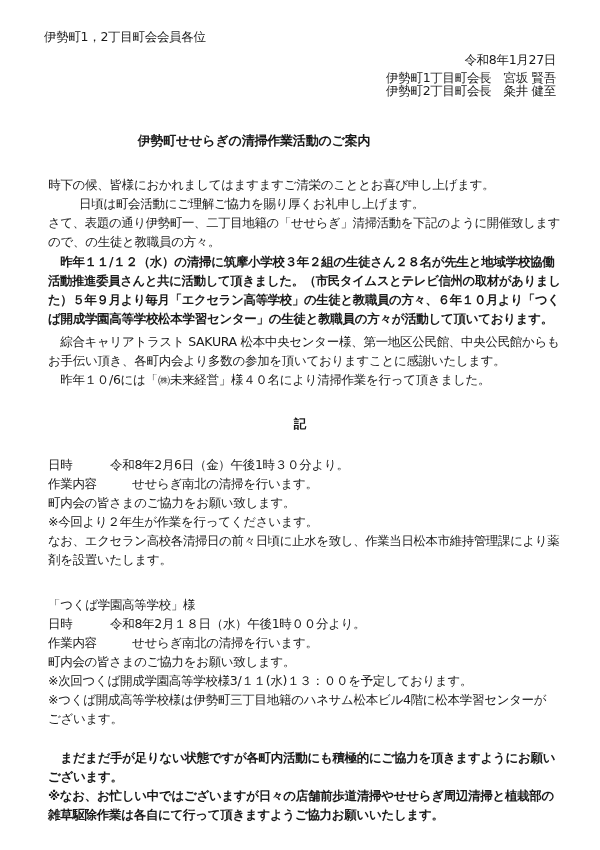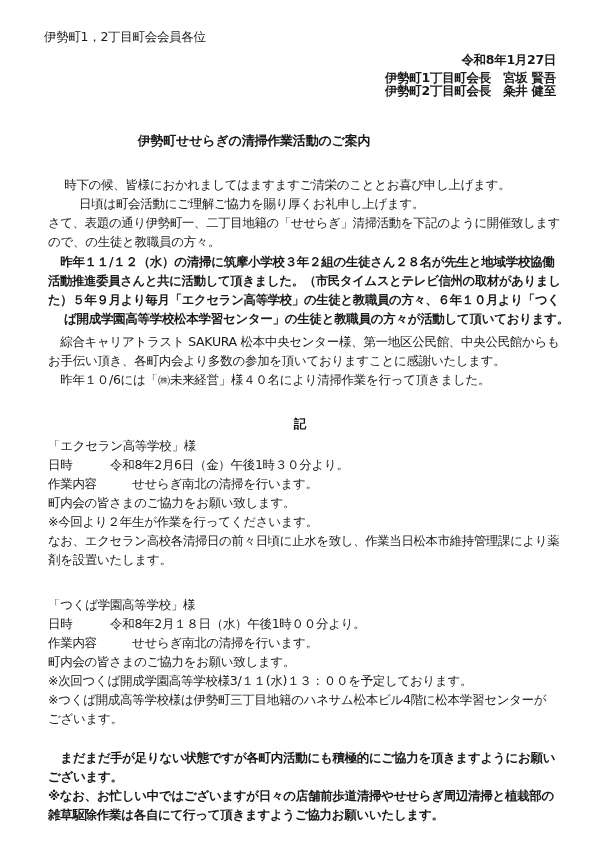--- a/index.html
+++ b/index.html
@@ -24,21 +24,20 @@
     .line {
       position: absolute;
       white-space: nowrap;
       font-size: 12.5px;
       line-height: 16px;
       letter-spacing: -0.3px;
     }
     .right {
       text-align: right;
       right: 44px;
-      font-weight: bold;
     }
     .title {
       position: absolute;
       left: 0; width: 508px;
       text-align: center;
       font-size: 13px;
       font-weight: bold;
       top: 132px;
       letter-spacing: -0.2px;
     }
@@ -57,37 +56,36 @@
 
 <div class="page">
 
   <div class="line" style="left:44px; top:29px;">伊勢町1，2丁目町会会員各位</div>
   <div class="line right" style="top:52px;">令和8年1月27日</div>
   <div class="line right" style="top:70px;">伊勢町1丁目町会長　宮坂 賢吾</div>
   <div class="line right" style="top:83px;">伊勢町2丁目町会長　粂井 健至</div>
 
   <div class="title">伊勢町せせらぎの清掃作業活動のご案内</div>
 
-  <div class="line" style="left:52px; top:177px;text-align:right;">　時下の候、皆様におかれましてはますますご清栄のこととお喜び申し上げます。</div>
+  <div class="line" style="left:36px; top:177px;text-align:right;">　時下の候、皆様におかれましてはますますご清栄のこととお喜び申し上げます。</div>
   <div class="line" style="left:48px; top:196px;margin-left:31px;">日頃は町会活動にご理解ご協力を賜り厚くお礼申し上げます。</div>
   <div class="line" style="left: 48px; top: 215px; transform-origin: left top; transform: scaleX(0.99);">さて、表題の通り伊勢町一、二丁目地籍の「せせらぎ」清掃活動を下記のように開催致します</div>
   <div class="line" style="left:48px; top:234px;">ので、の生徒と教職員の方々。</div>
 
   <div class="line bold" style="left:48px; top:254px;">　昨年１１/１２（水）の清掃に筑摩小学校３年２組の生徒さん２８名が先生と地域学校協働</div>
   <div class="line bold" style="left: 48px; top: 273px; transform-origin: left top; transform: scaleX(0.987);">活動推進委員さんと共に活動して頂きました。（市民タイムスとテレビ信州の取材がありまし</div>
   <div class="line bold" style="left: 48px; top: 292px; transform-origin: left top; transform: scaleX(0.99);">た）５年９月より毎月「エクセラン高等学校」の生徒と教職員の方々、６年１０月より「つく</div>
-  <div class="line bold" style="left:48px; top:311px;margin-left:16px;">ば開成学園高等学校松本学習センター」の生徒と教職員の方々が活動して頂いております。</div>
+  <div class="line bold" style="left:48px; top:311px;">ば開成学園高等学校松本学習センター」の生徒と教職員の方々が活動して頂いております。</div>
 
   <div class="line" style="left:48px; top:334px;">　綜合キャリアトラスト SAKURA 松本中央センター様、第一地区公民館、中央公民館からも</div>
   <div class="line" style="left:48px; top:353px;">お手伝い頂き、各町内会より多数の参加を頂いておりますことに感謝いたします。</div>
   <div class="line" style="left:48px; top:372px;">　昨年１０/6には「㈱未来経営」様４０名により清掃作業を行って頂きました。</div>
 
   <div class="ki">記</div>
 
-  <div class="line" style="left:48px; top:438px;">「エクセラン高等学校」様</div>
   <div class="line" style="left:48px; top:457px;">日時</div>
   <div class="line" style="left:110px; top:457px;">令和8年2月6日（金）午後1時３０分より。</div>
   <div class="line" style="left:48px; top:476px;">作業内容</div>
   <div class="line" style="left:132px; top:476px;">せせらぎ南北の清掃を行います。</div>
   <div class="line" style="left:48px; top:495px;">町内会の皆さまのご協力をお願い致します。</div>
   <div class="line" style="left:48px; top:514px;">※今回より２年生が作業を行ってくださいます。</div>
   <div class="line" style="left: 48px; top: 533px; transform-origin: left top; transform: scaleX(0.99);">なお、エクセラン高校各清掃日の前々日頃に止水を致し、作業当日松本市維持管理課により薬</div>
   <div class="line" style="left:48px; top:552px;">剤を設置いたします。</div>
 
   <div class="line" style="left:48px; top:597px;">「つくば学園高等学校」様</div>

